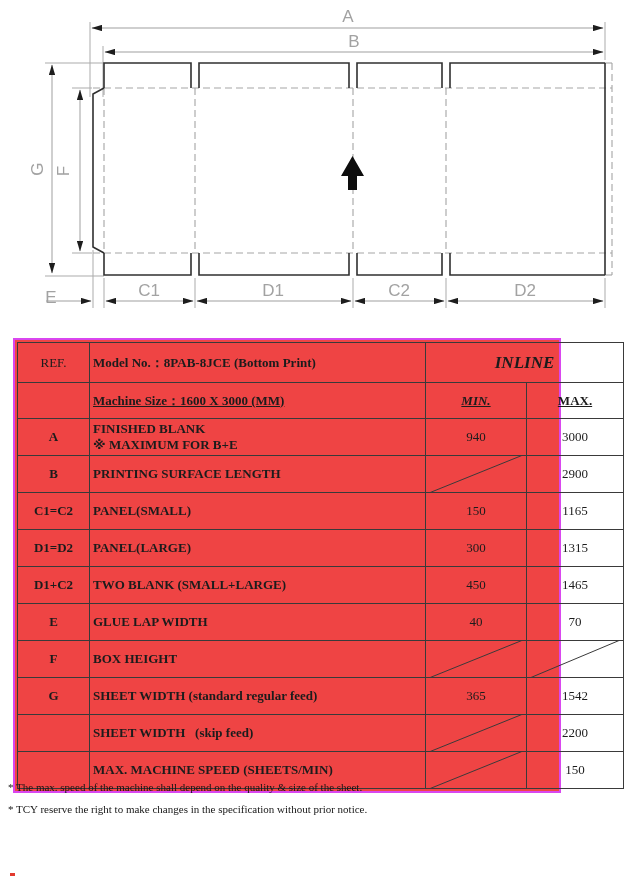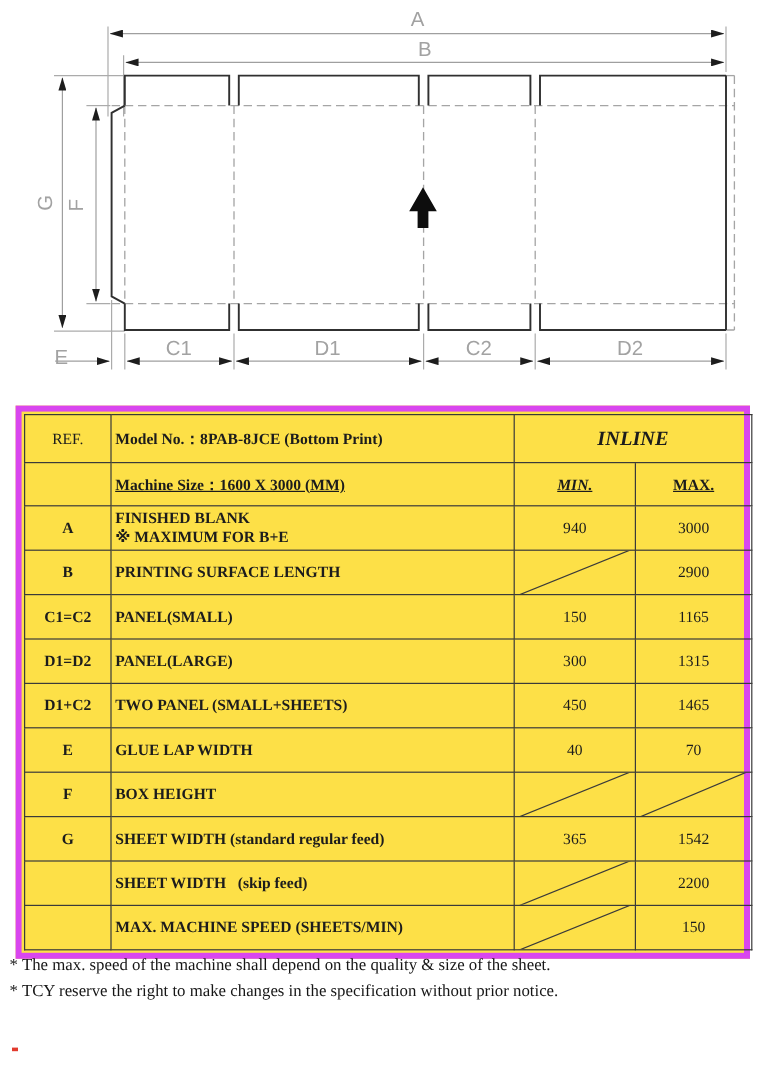--- a/index.html
+++ b/index.html
@@ -3,38 +3,38 @@
 <meta charset="utf-8">
 <style>
   html,body{margin:0;padding:0;background:#fff;}
   #page{position:relative;width:638px;height:890px;background:#fff;overflow:hidden;
         font-family:"Liberation Serif","DejaVu Serif",serif;color:#1c1c1c;}
   
   #diagram{position:absolute;left:0;top:0;}
   .dimlabel{fill:#a2a2a2;font-family:"Liberation Sans","DejaVu Sans",sans-serif;
             font-size:17px;font-weight:400;}
   
-  #spec-wrap{position:absolute;left:13px;top:338px;width:612px;box-sizing:border-box;
-             border:5px solid #d946ef;padding:2px;background:#fde047;}
+  #spec-wrap{position:absolute;left:13px;top:338px;width:548px;box-sizing:border-box;
+             border:2px solid #d946ef;padding:2px;background:#ef4444;}
   table.spec{width:100%;border-collapse:collapse;table-layout:fixed;}
   table.spec td{border:1px solid #3a3a3a;font-size:13px;padding:0 3px;
                 font-family:"Liberation Serif","DejaVu Sans",serif;
                 vertical-align:middle;overflow:hidden;}
   td.c{text-align:center;}
   td.desc{text-align:left;padding-left:5px;font-weight:bold;}
   td.b{font-weight:bold;margin-left:36px;}
   td.bi{font-weight:bold;font-style:italic;}
   tr.hdr1 td{height:39px;}
   tr.hdr2 td{height:35px;text-decoration:underline;}
   tr.row td{height:36px;}
   td.diag{position:relative;padding:0;}
   td.diag svg{position:absolute;left:-2px;top:-3px;width:calc(100% + 4px);height:calc(100% + 6px);}
   td.diag line{stroke:#3a3a3a;stroke-width:1;vector-effect:non-scaling-stroke;}
   
-  #footnotes{position:absolute;left:8px;top:794px;font-size:14px;line-height:22px;
+  #footnotes{position:absolute;left:8px;top:776px;font-size:11px;line-height:22px;
              font-family:"Liberation Serif","DejaVu Serif",serif;color:#161616;}
   #red-mark{position:absolute;left:10px;top:873px;width:5px;height:3px;background:#e23a2e;}
 </style>
 </head>
 <body>
 
 <div id="page">
 
   <svg id="diagram" width="638" height="332" viewBox="0 0 638 332">
     <defs>
@@ -160,21 +160,21 @@
 
     <tr class="row">
       <td class="c b">D1=D2</td>
       <td class="desc">PANEL(LARGE)</td>
       <td class="c">300</td>
       <td class="c">1315</td>
     </tr>
 
     <tr class="row">
       <td class="c b">D1+C2</td>
-      <td class="desc">TWO PANEL (SMALL+SHEETS)</td>
+      <td class="desc">TWO BLANK (SMALL+LARGE)</td>
       <td class="c">450</td>
       <td class="c">1465</td>
     </tr>
 
     <tr class="row">
       <td class="c b">E</td>
       <td class="desc">GLUE LAP WIDTH</td>
       <td class="c">40</td>
       <td class="c">70</td>
     </tr>

